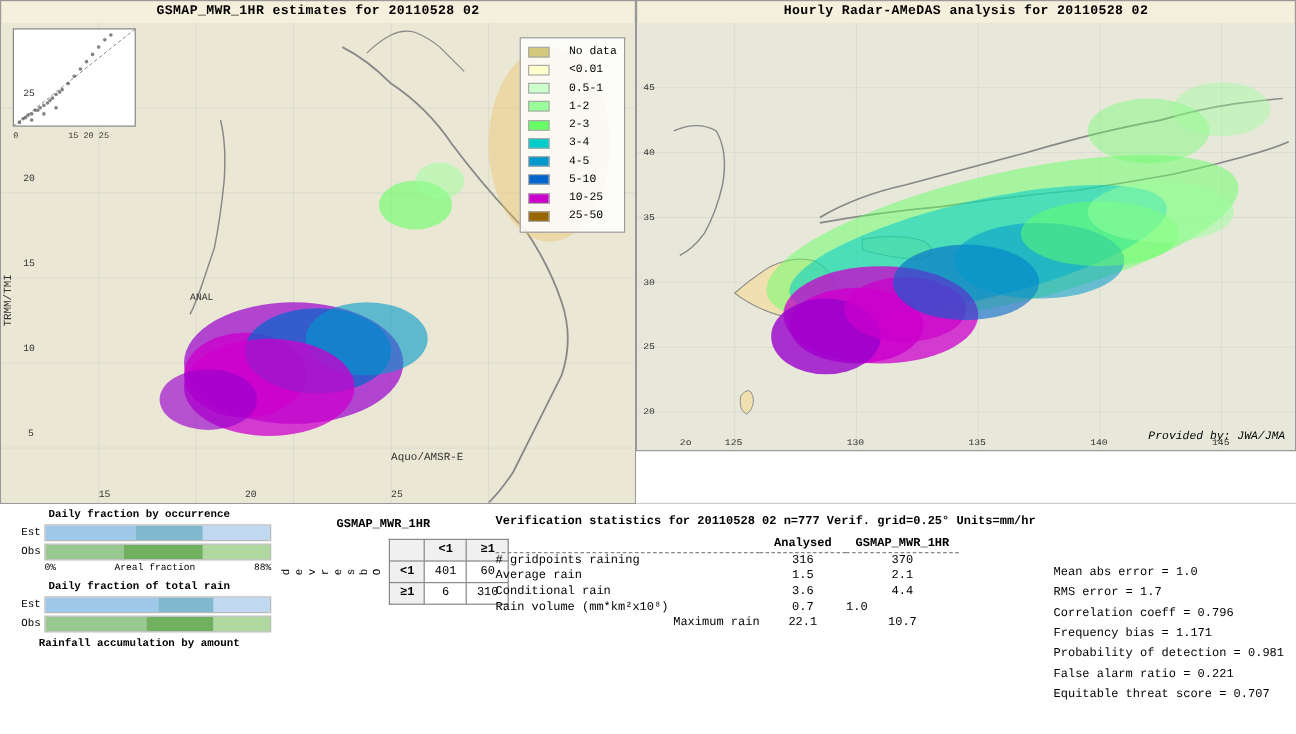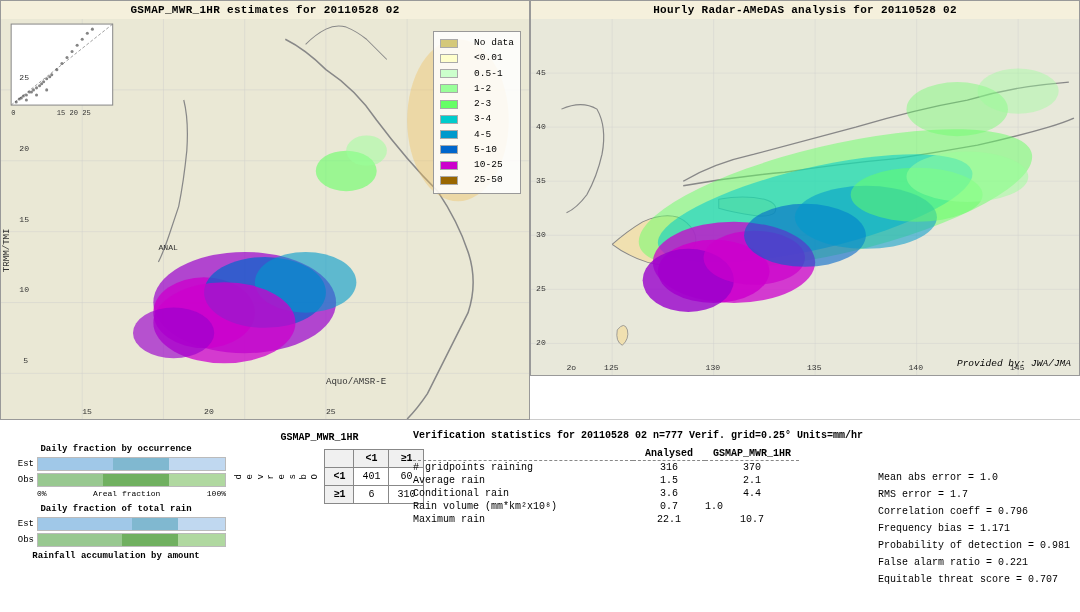--- a/index.html
+++ b/index.html
@@ -104,21 +104,20 @@
       width: 220px;
       font-size: 9.5px;
       font-family: 'Courier New', monospace;
     }
 
     .bar-section-title {
       font-size: 9px;
       font-weight: bold;
       margin-bottom: 3px;
       text-align: center;
-      margin-top: 20px;
     }
 
     .bar-row {
       display: flex;
       align-items: center;
       margin-bottom: 2px;
       gap: 3px;
     }
 
     .bar-label {
@@ -438,21 +437,21 @@
         <span class="bar-label">Obs</span>
         <div class="bar-track">
           <div class="bar-segment" style="left:0%;width:35%;background:#98c890;"></div>
           <div class="bar-segment" style="left:35%;width:35%;background:#70b060;"></div>
           <div class="bar-segment" style="left:70%;width:30%;background:#b0d8a0;"></div>
         </div>
       </div>
       <div class="bar-axis">
         <span>0%</span>
         <span>Areal fraction</span>
-        <span>100%</span>
+        <span>88%</span>
       </div>
 
       <div class="bar-section-title" style="margin-top:6px;">Daily fraction of total rain</div>
 
       <div class="bar-row">
         <span class="bar-label">Est</span>
         <div class="bar-track">
           <div class="bar-segment" style="left:0%;width:50%;background:#a0c8e8;"></div>
           <div class="bar-segment" style="left:50%;width:25%;background:#80b8d0;"></div>
           <div class="bar-segment" style="left:75%;width:25%;background:#c0d8f0;"></div>
@@ -523,21 +522,21 @@
           <td style="padding:1px 0;">Conditional rain</td>
           <td style="text-align:center;">3.6</td>
           <td style="text-align:center;">4.4</td>
         </tr>
         <tr>
           <td style="padding:1px 0;">Rain volume (mm*km²x10⁸)</td>
           <td style="text-align:center;">0.7</td>
           <td style="">1.0</td>
         </tr>
         <tr>
-          <td style="padding:1px 0;">Maximum rain</td>
+          <td style="padding:1px 0;text-align:right;">Maximum rain</td>
           <td style="text-align:center;">22.1</td>
           <td style="text-align:center;">10.7</td>
         </tr>
       </tbody>
         </table>
 
       <div style="position:absolute;right:10px;bottom:24px;font-family:'Courier New',monospace;font-size:10px;line-height:1.7;">
         <div>Mean abs error = 1.0</div>
         <div>RMS error = 1.7</div>
         <div>Correlation coeff = 0.796</div>

